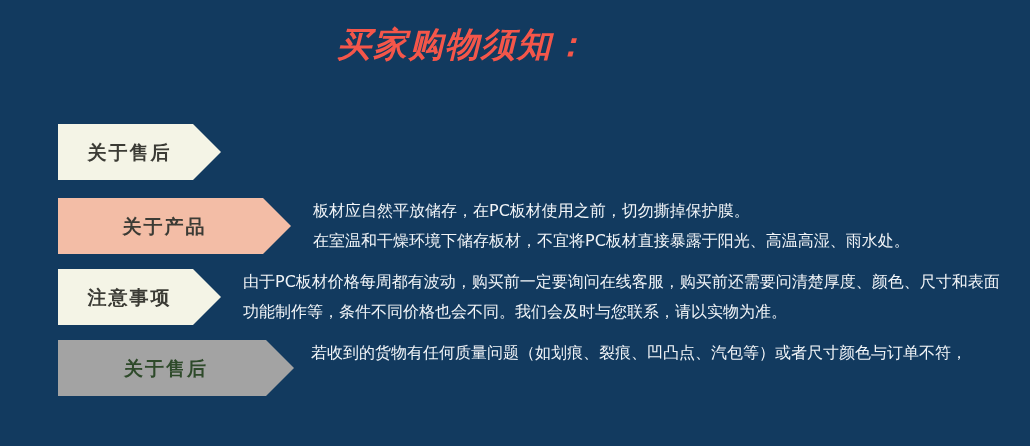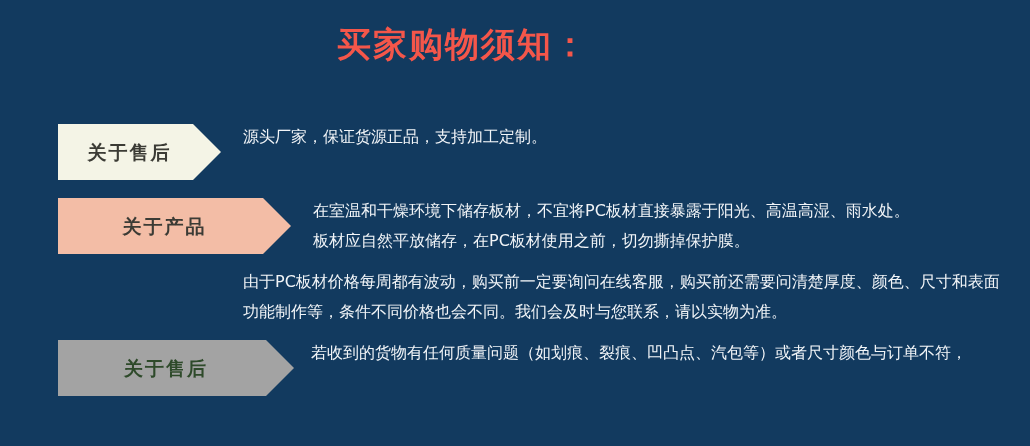--- a/index.html
+++ b/index.html
@@ -29,20 +29,21 @@
     font-size: 34px;
     font-weight: bold;
     letter-spacing: 2px;
     line-height: 44px;
     white-space: nowrap;
   }
   
   #page-title .title-inner {
     display: inline-block;
     transform: translateX(-52px);
+    font-style: italic;
   }
 
   .section {
     position: absolute;
     left: 58px;
     width: 960px;
     height: 56px;
   }
   .sec-1 { top: 124px; }
   .sec-2 { top: 198px; }
@@ -99,35 +100,37 @@
 
   <div id="page-title">
     <span class="title-inner">买家购物须知：</span>
   </div>
 
   <div class="section sec-1">
     <div class="banner banner-1">
       <span class="banner-label">关于售后</span>
     </div>
     <div class="body-text text-1">
-      <span class="line">源头厂家，保证货源正品，支持加工定制。</span>
     </div>
   </div>
 
   <div class="section sec-2">
     <div class="banner banner-2">
       <span class="banner-label">关于产品</span>
     </div>
     <div class="body-text text-2">
+      <span class="line">板材应自然平放储存，在PC板材使用之前，切勿撕掉保护膜。</span>
       <span class="line">在室温和干燥环境下储存板材，不宜将PC板材直接暴露于阳光、高温高湿、雨水处。</span>
-      <span class="line">板材应自然平放储存，在PC板材使用之前，切勿撕掉保护膜。</span>
     </div>
   </div>
 
   <div class="section sec-3">
+    <div class="banner banner-3">
+      <span class="banner-label">注意事项</span>
+    </div>
     <div class="body-text text-3">
       <span class="line">由于PC板材价格每周都有波动，购买前一定要询问在线客服，购买前还需要问清楚厚度、颜色、尺寸和表面</span>
       <span class="line">功能制作等，条件不同价格也会不同。我们会及时与您联系，请以实物为准。</span>
     </div>
   </div>
 
   <div class="section sec-4">
     <div class="banner banner-4">
       <span class="banner-label">关于售后</span>
     </div>

